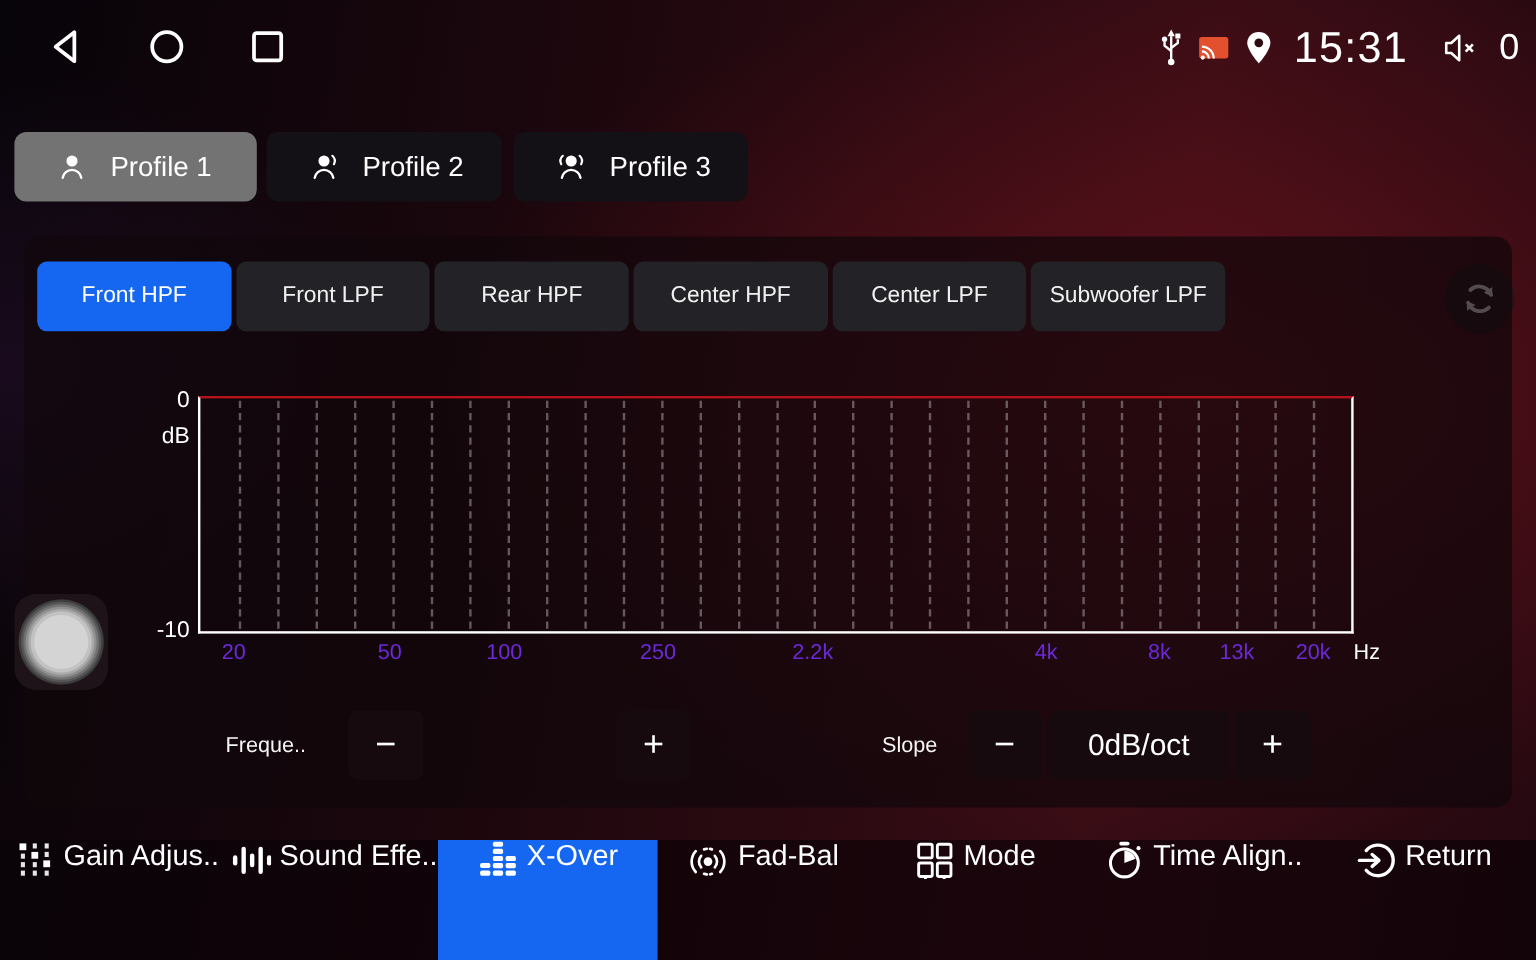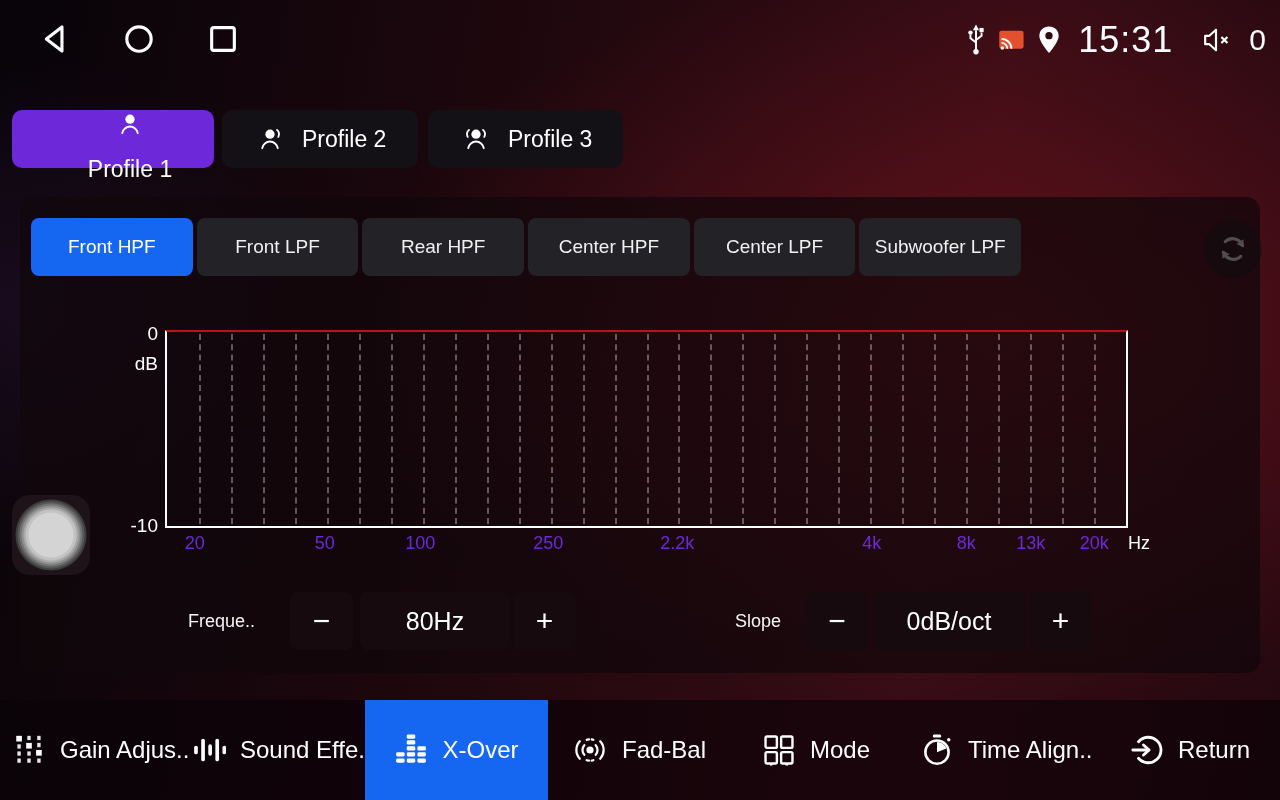--- a/index.html
+++ b/index.html
@@ -17,21 +17,21 @@
   .status-bar{position:absolute;left:0;top:0;width:1280px;height:80px;}
   .nav-ic{position:absolute;top:22px;width:34px;height:34px;cursor:pointer;}
   .sb-right{position:absolute;right:14px;top:0;height:80px;display:flex;align-items:center;gap:10px;}
   .sb-time{font-size:36px;font-weight:400;letter-spacing:1px;margin:0 18px 0 6px;}
   .sb-vol{font-size:30px;margin-left:2px;}
 
   
   .profile-row{position:absolute;left:0;top:110px;width:1280px;height:58px;}
   .profile-btn{position:absolute;top:0;height:58px;border-radius:10px;display:flex;align-items:center;
     padding-left:34px;gap:18px;background:#141116;cursor:pointer;box-sizing:border-box;}
-  .profile-btn.active{background:#6d28d9;flex-direction:column;}
+  .profile-btn.active{background:#737373;}
   .profile-btn span{font-size:23px;color:#fff;}
   .refresh-btn{position:absolute;left:1204px;top:110px;width:58px;height:58px;border-radius:50%;
     background:#241219;display:flex;align-items:center;justify-content:center;cursor:pointer;}
 
   
   .panel{position:absolute;left:20px;top:197px;width:1240px;height:476px;border-radius:14px;
     background:rgba(16,7,11,0.72);}
   .tabs-row{position:absolute;left:11px;top:21px;width:990px;height:58px;display:flex;gap:4px;}
   .ftab{flex:1;background:#232227;border-radius:8px;display:flex;align-items:center;justify-content:center;
     font-size:19px;color:#f0f0f0;cursor:pointer;}
@@ -56,21 +56,21 @@
 
   
   .ctl-label{position:absolute;top:395px;height:58px;line-height:58px;font-size:18px;color:#f5f5f5;}
   .ctl-btn{position:absolute;top:395px;height:58px;border-radius:8px;background:#170a0e;
     display:flex;align-items:center;justify-content:center;font-size:30px;color:#fff;cursor:pointer;}
   .ctl-val{position:absolute;top:395px;height:58px;border-radius:8px;background:#170a0e;
     display:flex;align-items:center;justify-content:center;font-size:25px;color:#fff;}
 
   
   .bottom-nav{position:absolute;left:0;top:700px;width:1280px;height:100px;background:rgba(9,2,6,0.6);}
-  .nav-item{position:absolute;top:0;height:100px;display:flex;align-items:center;gap:14px;cursor:pointer;}
+  .nav-item{position:absolute;top:0;height:100px;display:flex;gap:7px;cursor:pointer;}
   .nav-item span{font-size:24px;color:#fff;white-space:nowrap;}
   .nav-item.active{background:#1566f0;justify-content:center;}
 </style>
 </head>
 <body>
 
 <div class="status-bar">
   <div class="nav-ic" style="left:40px">
     <svg width="34" height="34" viewBox="0 0 24 24">
         <polygon points="15.5,3.5 15.5,20.5 4.5,12" fill="none" stroke="#fff" stroke-width="2.2" stroke-linejoin="round"></polygon>
@@ -234,21 +234,20 @@
       </div>
     <div class="hz-lab">Hz</div>
   </div>
 
   <div class="knob-box">
     <div class="knob"></div>
   </div>
 
   <div class="ctl-label" style="left:168px">Freque..</div>
   <div class="ctl-btn" style="left:270px;width:63px">−</div>
-  <div class="ctl-val" style="left:340px;width:150px">80Hz</div>
   <div class="ctl-btn" style="left:493px;width:63px">+</div>
 
   <div class="ctl-label" style="left:715px">Slope</div>
   <div class="ctl-btn" style="left:786px;width:62px">−</div>
   <div class="ctl-val" style="left:853px;width:152px">0dB/oct</div>
   <div class="ctl-btn" style="left:1009px;width:63px">+</div>
 </div>
 
 <div class="bottom-nav" id="bottom-nav">
     <div class="nav-item" style="left: 12px; width: 180px;">

